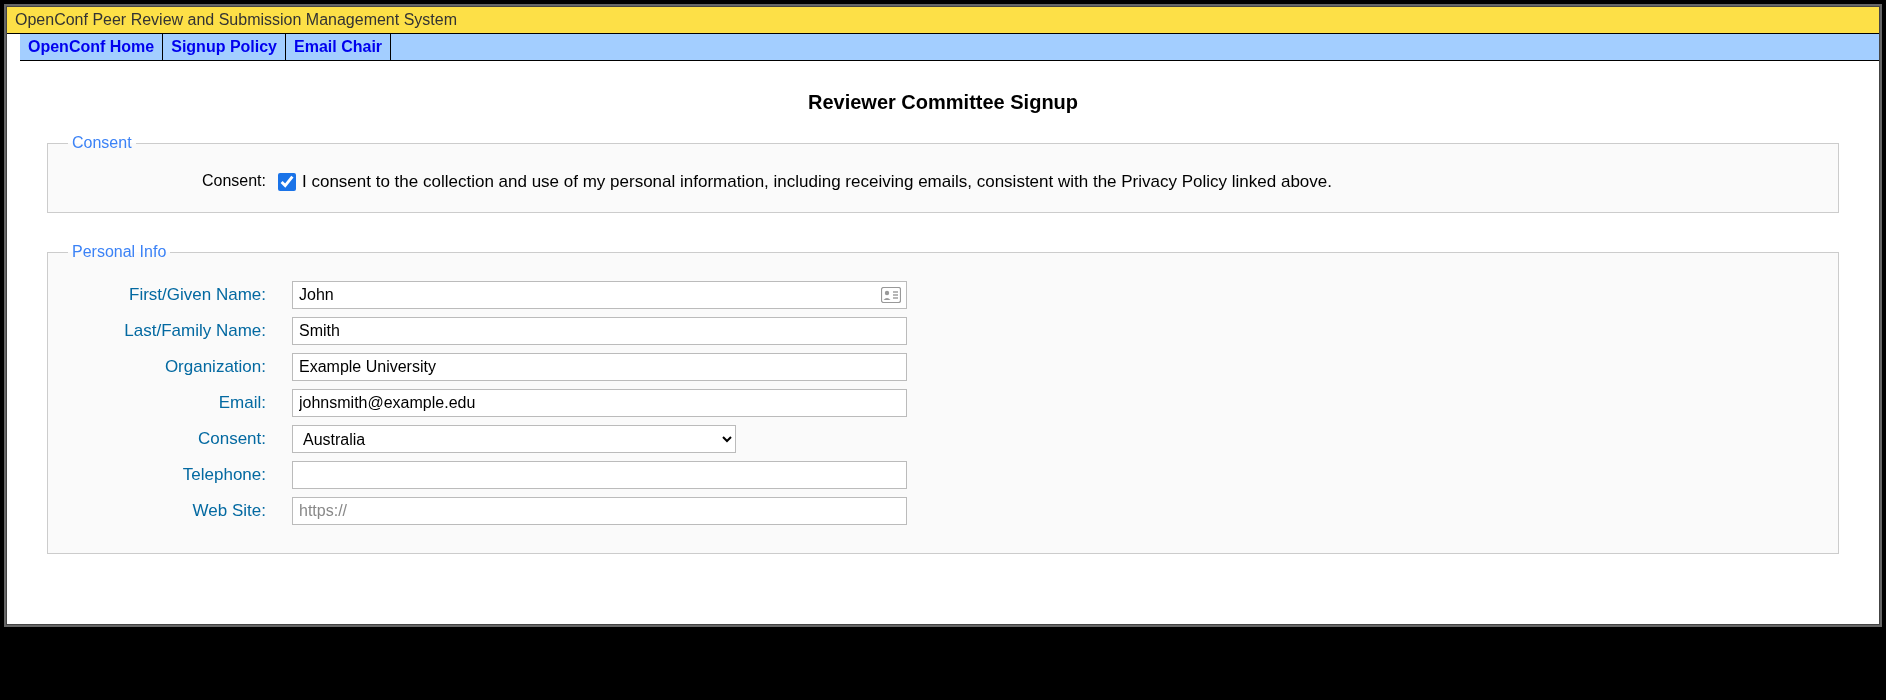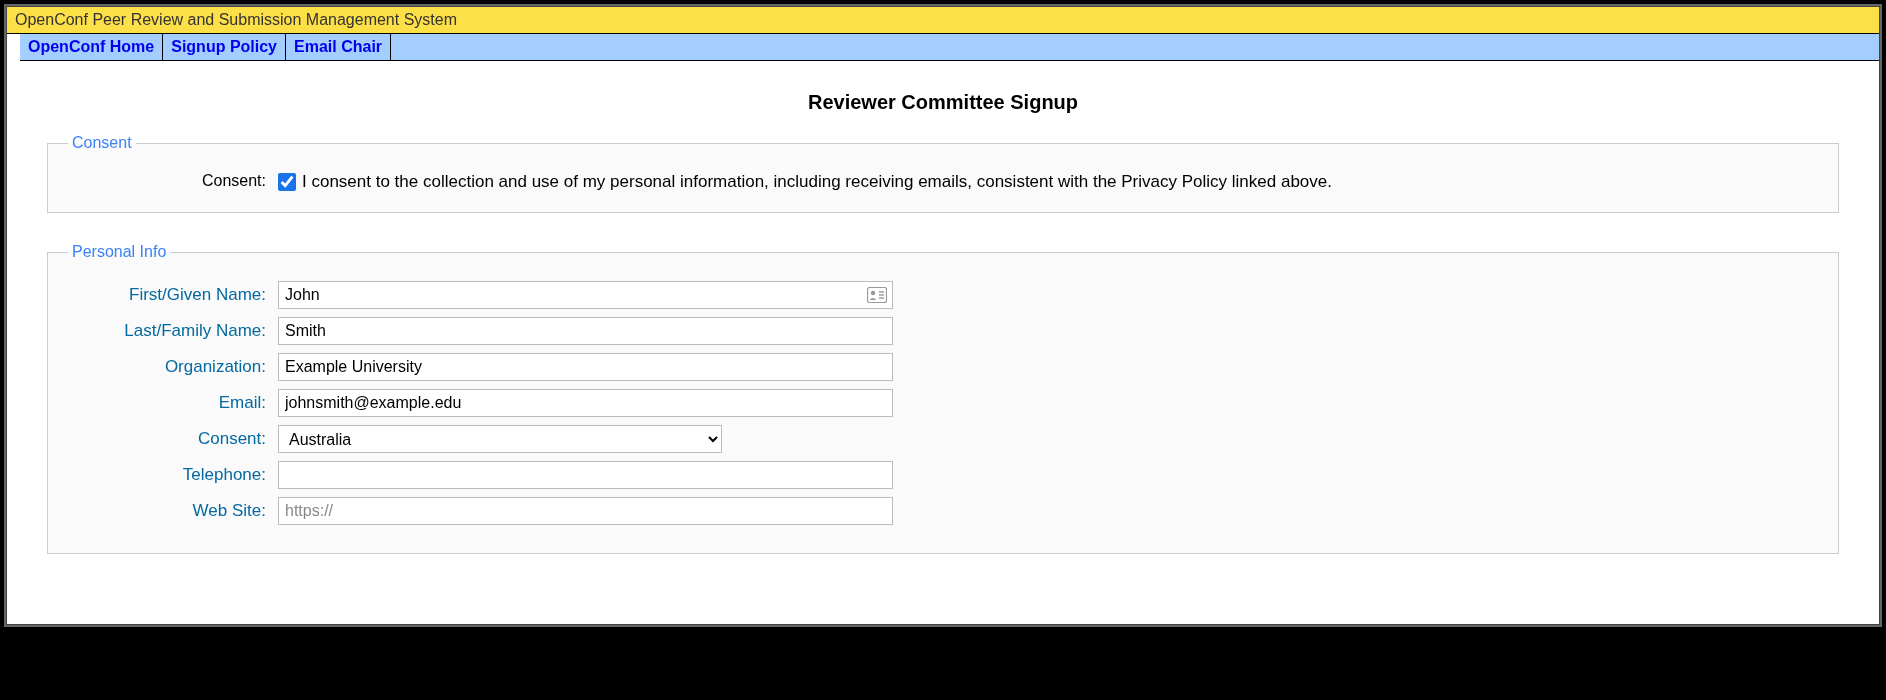--- a/index.html
+++ b/index.html
@@ -72,20 +72,21 @@
       width: 210px;
       text-align: right;
       padding-right: 12px;
       font-size: 17px;
       color: #0369a1;
     }
     .form-field {
       flex: 0 0 auto;
       display: flex;
       align-items: center;
+      margin-left: 14px;
     }
     .text-input {
       width: 615px;
       height: 28px;
       border: 1px solid #bbb;
       padding: 2px 6px;
       font-size: 16px;
       font-family: Arial, Helvetica, sans-serif;
       background: #fff;
     }

